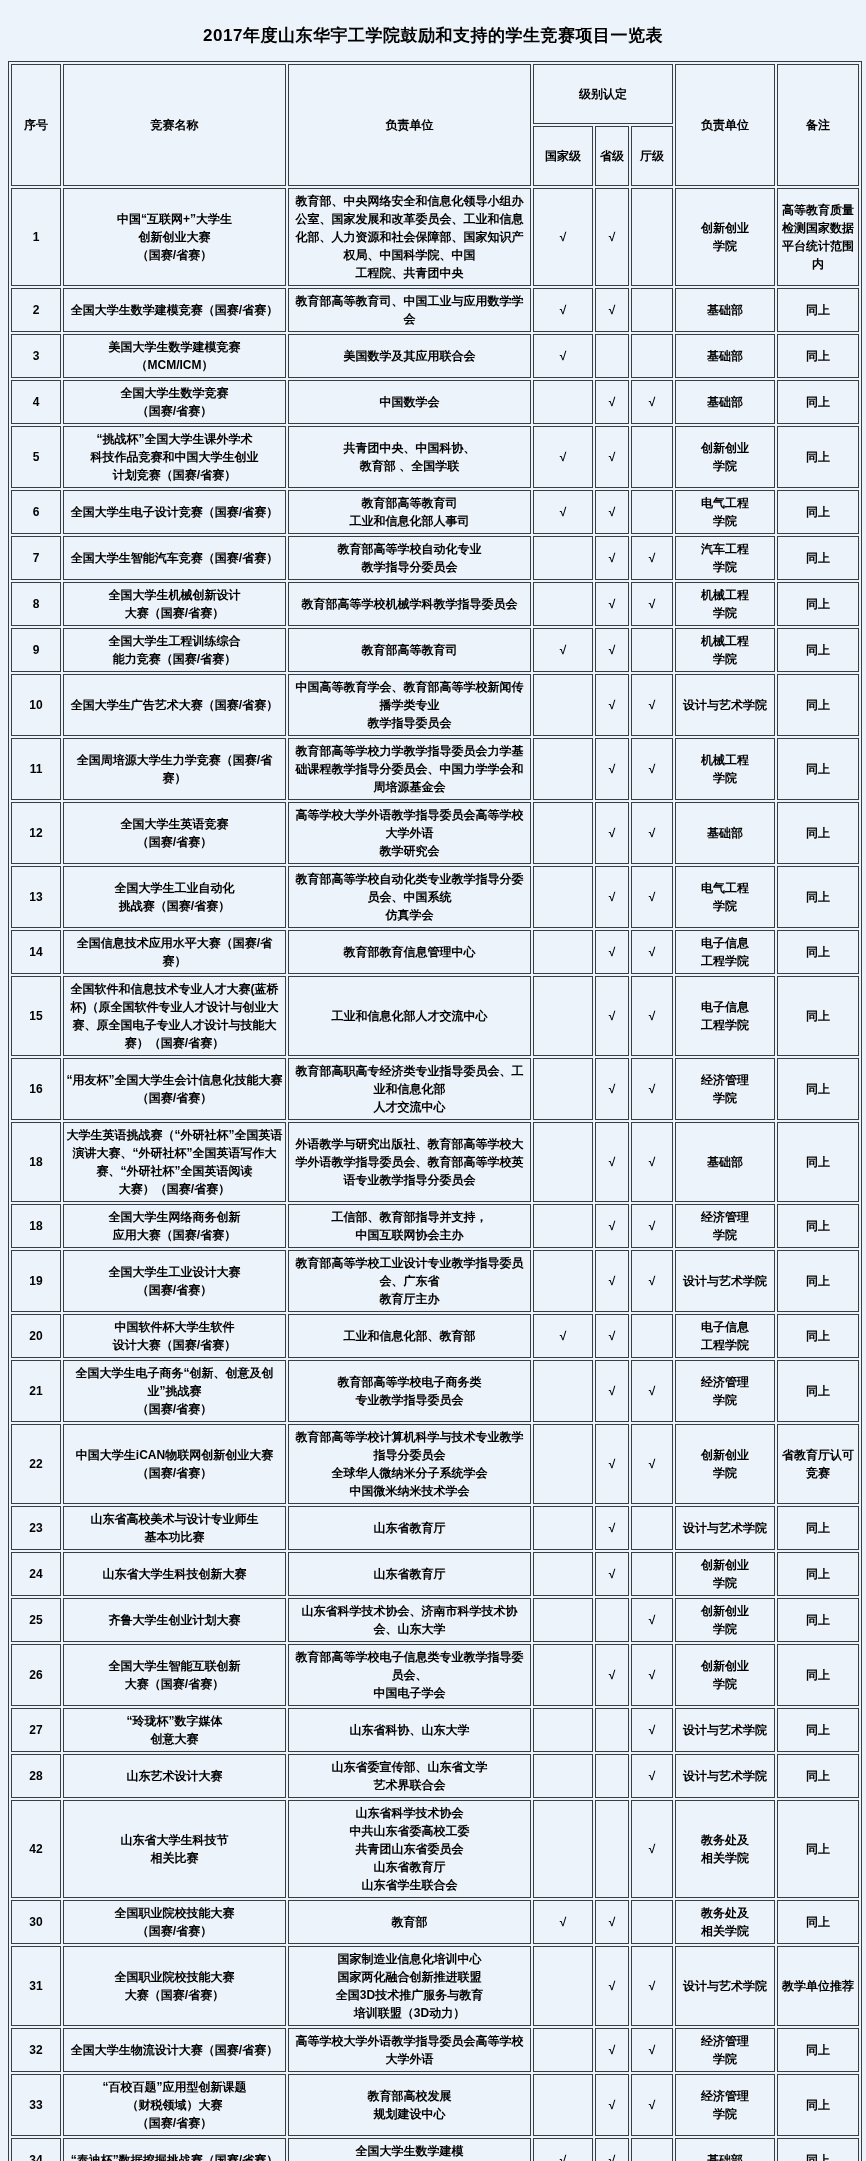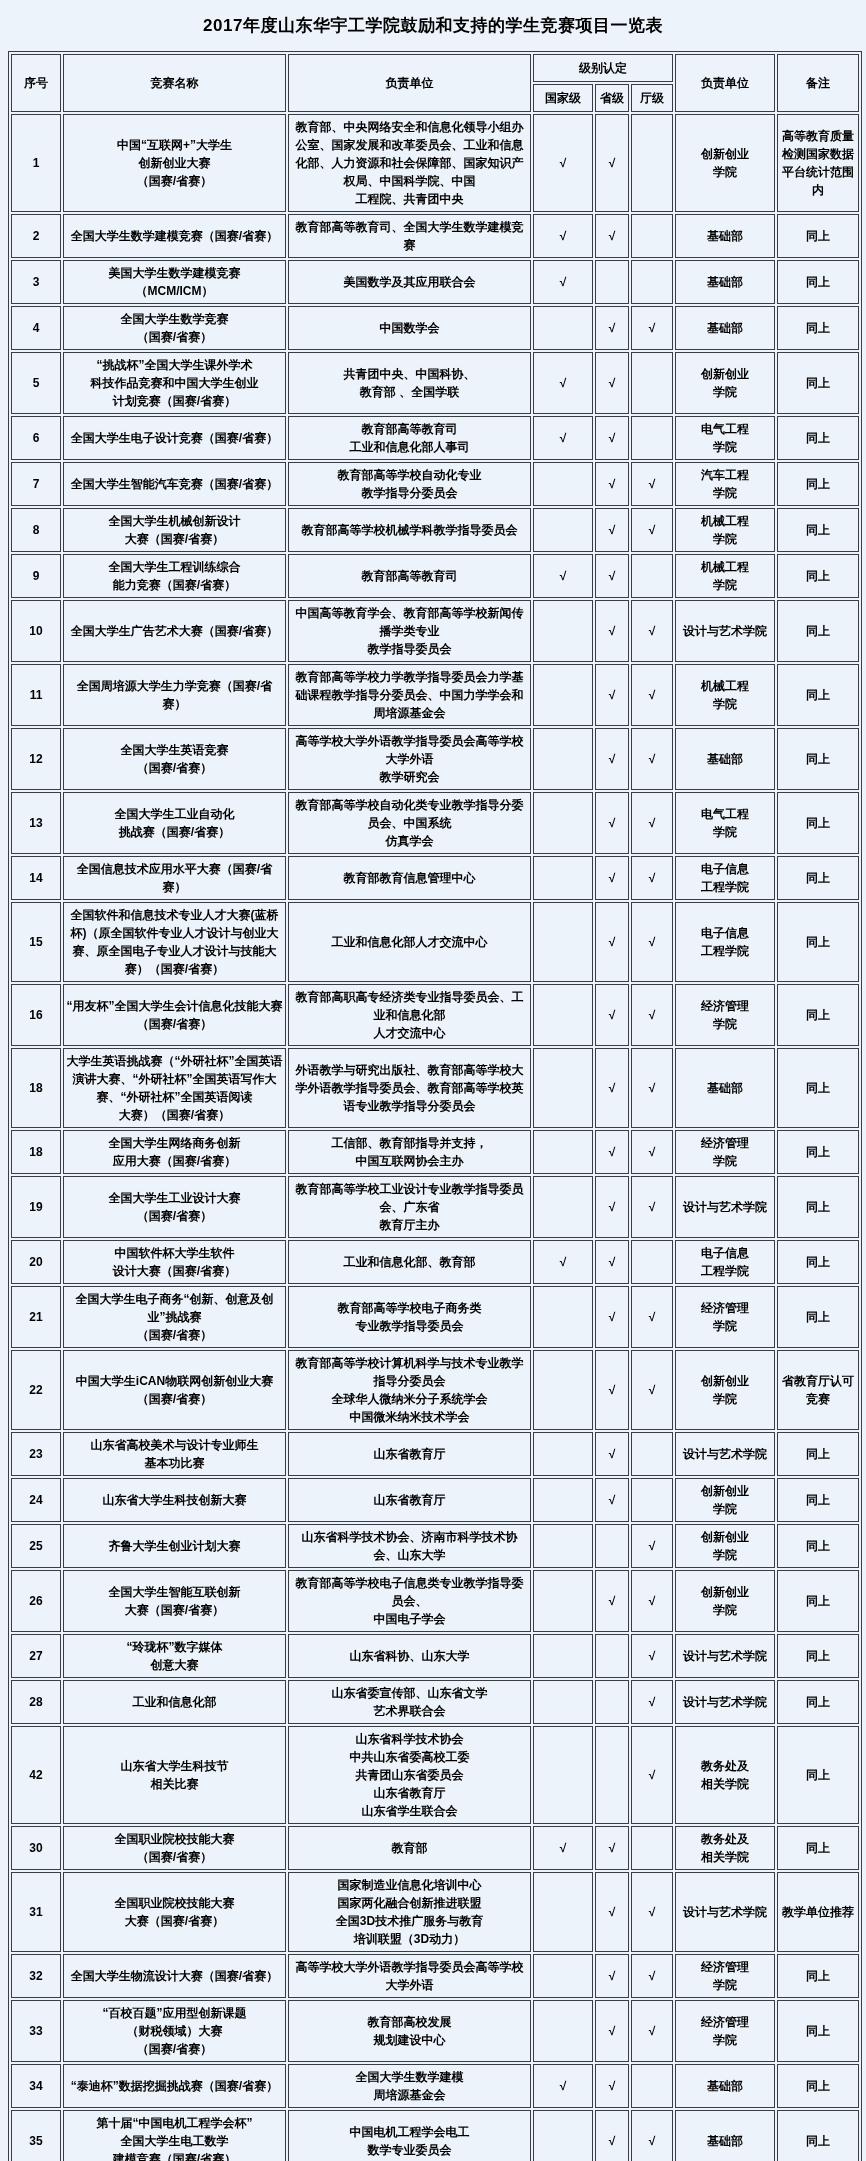--- a/index.html
+++ b/index.html
@@ -13,21 +13,21 @@
     width: 866px;
     min-height: 2161px;
     background: #edf3fa;
     box-sizing: border-box;
     padding-top: 12px;
   }
   .title {
     text-align: center;
     font-size: 17px;
     font-weight: bold;
-    margin: 2px 0 14px 0;
+    margin: 12px 0 14px 0;
     letter-spacing: 0.5px;
   }
   table.comp-table {
     border-collapse: separate;
     border-spacing: 2px;
     margin-left: 8px;
     background: #edf3fa;
     border: 1px solid #3a3d42;
     table-layout: fixed;
     width: 852px;
@@ -38,21 +38,21 @@
     font-size: 12px;
     font-weight: bold;
     text-align: center;
     vertical-align: middle;
     line-height: 18px;
     padding: 3px 2px;
     white-space: pre-line;
     word-break: break-all;
     overflow: hidden;
   }
-  table.comp-table th { padding: 4px 2px; }
+  table.comp-table th { padding: 20px 2px; }
   .c-no     { width: 50px; }
   .c-name   { width: 223px; }
   .c-org    { width: 243px; }
   .c-nat    { width: 60px; }
   .c-prov   { width: 34px; }
   .c-dept   { width: 42px; }
   .c-unit   { width: 100px; }
   .c-remark { width: 82px; }
 </style>
 </head>
@@ -99,21 +99,21 @@
           <td>√</td>
           <td>√</td>
           <td></td>
           <td>创新创业
 学院</td>
           <td>高等教育质量检测国家数据平台统计范围内</td>
         </tr>
         <tr>
           <td>2</td>
           <td>全国大学生数学建模竞赛（国赛/省赛）</td>
-          <td>教育部高等教育司、全国大学生数学建模竞赛</td>
+          <td>教育部高等教育司、中国工业与应用数学学会</td>
           <td>√</td>
           <td>√</td>
           <td></td>
           <td>基础部</td>
           <td>同上</td>
         </tr>
         <tr>
           <td>3</td>
           <td>美国大学生数学建模竞赛
 （MCM/ICM）</td>
@@ -405,21 +405,21 @@
 创意大赛</td>
           <td>山东省科协、山东大学</td>
           <td></td>
           <td></td>
           <td>√</td>
           <td>设计与艺术学院</td>
           <td>同上</td>
         </tr>
         <tr>
           <td>28</td>
-          <td>工业和信息化部</td>
+          <td>山东艺术设计大赛</td>
           <td>山东省委宣传部、山东省文学
 艺术界联合会</td>
           <td></td>
           <td></td>
           <td>√</td>
           <td>设计与艺术学院</td>
           <td>同上</td>
         </tr>
         <tr>
           <td>42</td>

